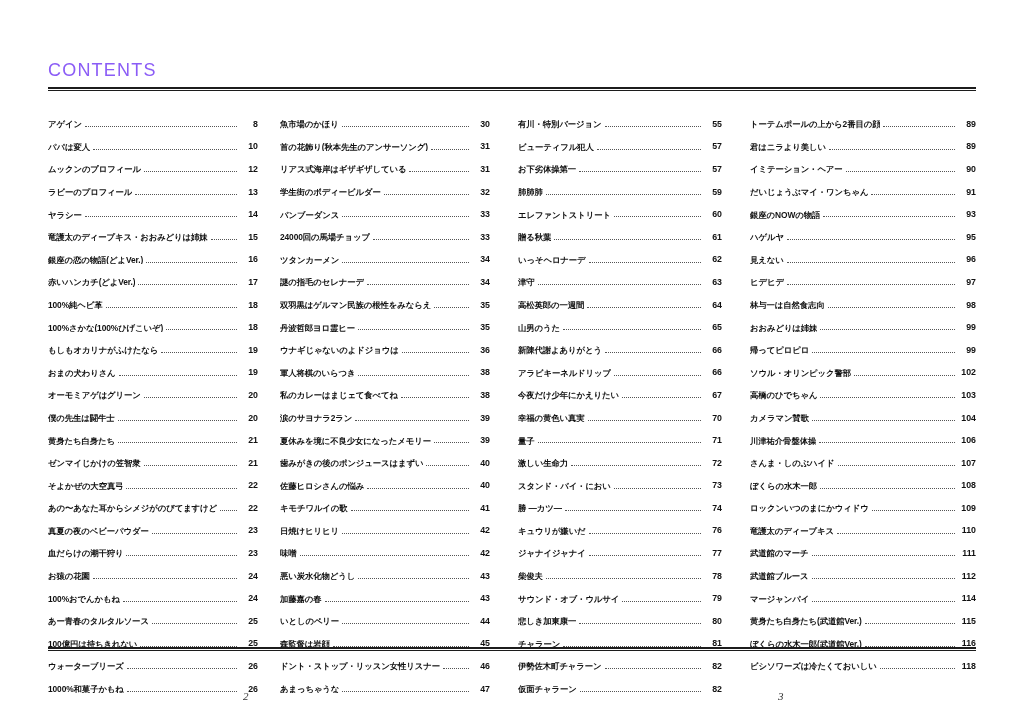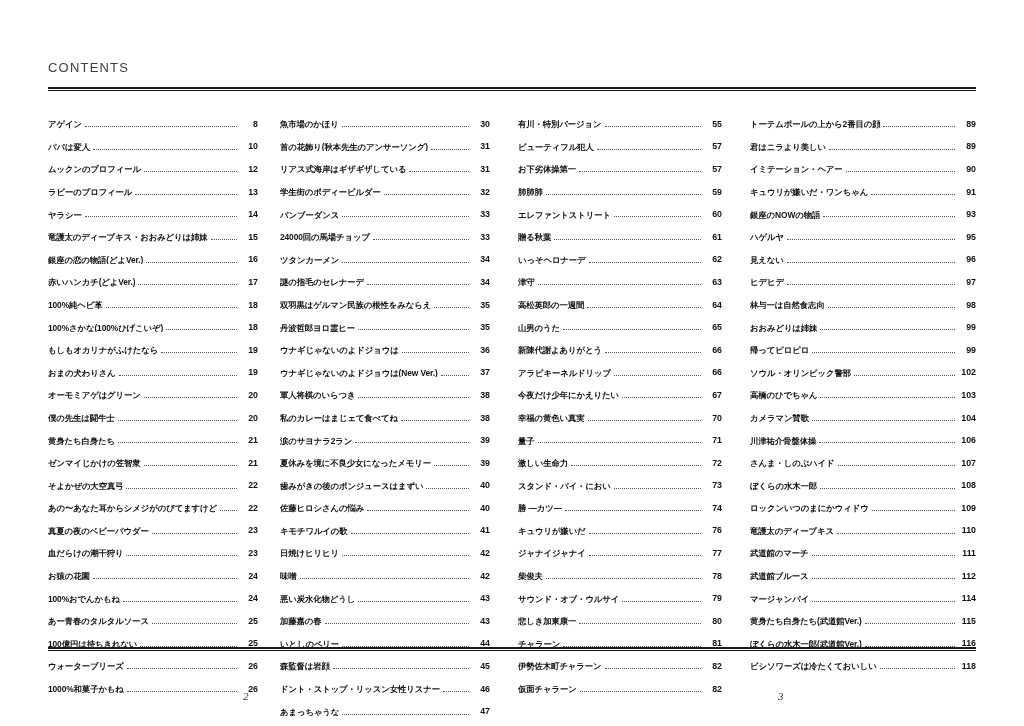--- a/index.html
+++ b/index.html
@@ -16,23 +16,23 @@
     overflow: hidden;
   }
   .page {
     position: absolute;
     inset: 0;
   }
   .header-title {
     position: absolute;
     left: 48px;
     top: 60px;
-    font-size: 13px;
+    font-size: 18px;
     letter-spacing: 1.2px;
-    color: #404040;
+    color: #8b5cf6;
     font-weight: 400;
   }
   .rule-top {
     position: absolute;
     left: 48px;
     right: 48px;
     top: 87px;
     height: 0;
     border-top: 2.2px solid #1c1c1c;
     border-bottom: 0.8px solid #1c1c1c;
@@ -300,25 +300,20 @@
           <span class="toc-title">丹波哲郎ヨロ霊ヒー</span>
           <span class="toc-dots"></span>
           <span class="toc-page">35</span>
         </div>
         <div class="toc-entry">
           <span class="toc-title">ウナギじゃないのよドジョウは</span>
           <span class="toc-dots"></span>
           <span class="toc-page">36</span>
         </div>
         <div class="toc-entry">
-          <span class="toc-title">ウナギじゃないのよドジョウは(New Ver.)</span>
-          <span class="toc-dots"></span>
-          <span class="toc-page">37</span>
-        </div>
-        <div class="toc-entry">
           <span class="toc-title">軍人将棋のいらつき</span>
           <span class="toc-dots"></span>
           <span class="toc-page">38</span>
         </div>
         <div class="toc-entry">
           <span class="toc-title">私のカレーはまじェて食べてね</span>
           <span class="toc-dots"></span>
           <span class="toc-page">38</span>
         </div>
         <div class="toc-entry">
@@ -531,21 +526,21 @@
           <span class="toc-title">君はニラより美しい</span>
           <span class="toc-dots"></span>
           <span class="toc-page">89</span>
         </div>
         <div class="toc-entry">
           <span class="toc-title">イミテーション・ヘアー</span>
           <span class="toc-dots"></span>
           <span class="toc-page">90</span>
         </div>
         <div class="toc-entry">
-          <span class="toc-title">キュウリが嫌いだ・ワンちゃん</span>
+          <span class="toc-title">だいじょうぶマイ・ワンちゃん</span>
           <span class="toc-dots"></span>
           <span class="toc-page">91</span>
         </div>
         <div class="toc-entry">
           <span class="toc-title">銀座のNOWの物語</span>
           <span class="toc-dots"></span>
           <span class="toc-page">93</span>
         </div>
         <div class="toc-entry">
           <span class="toc-title">ハゲルヤ</span>

